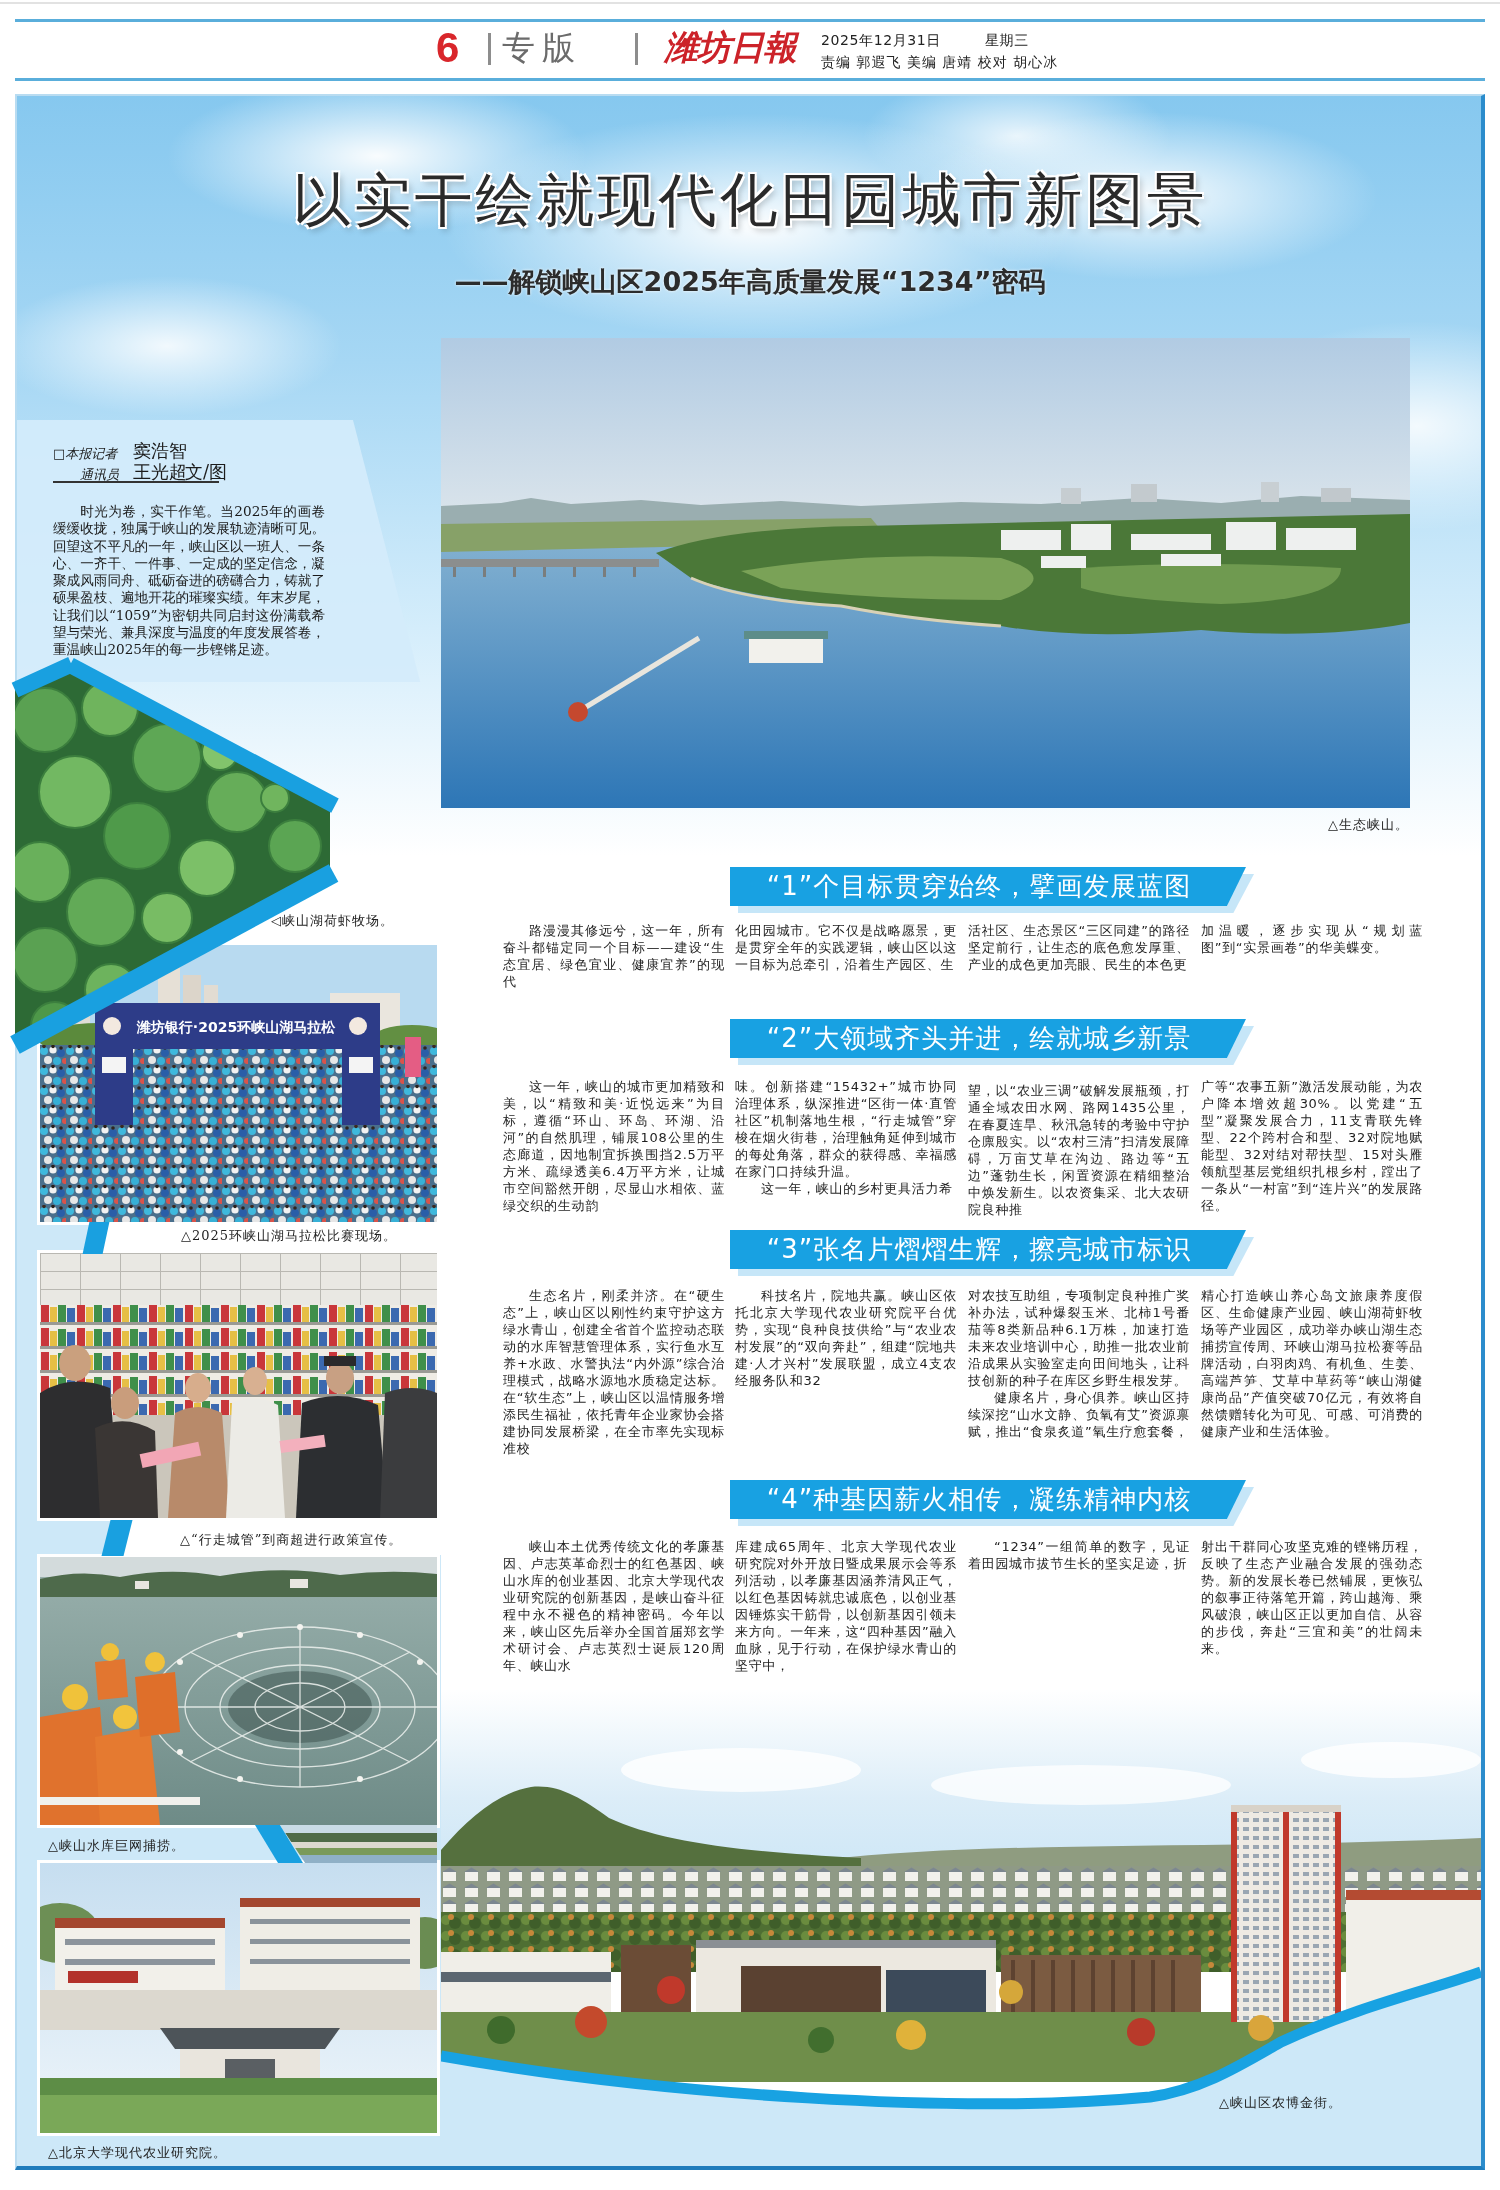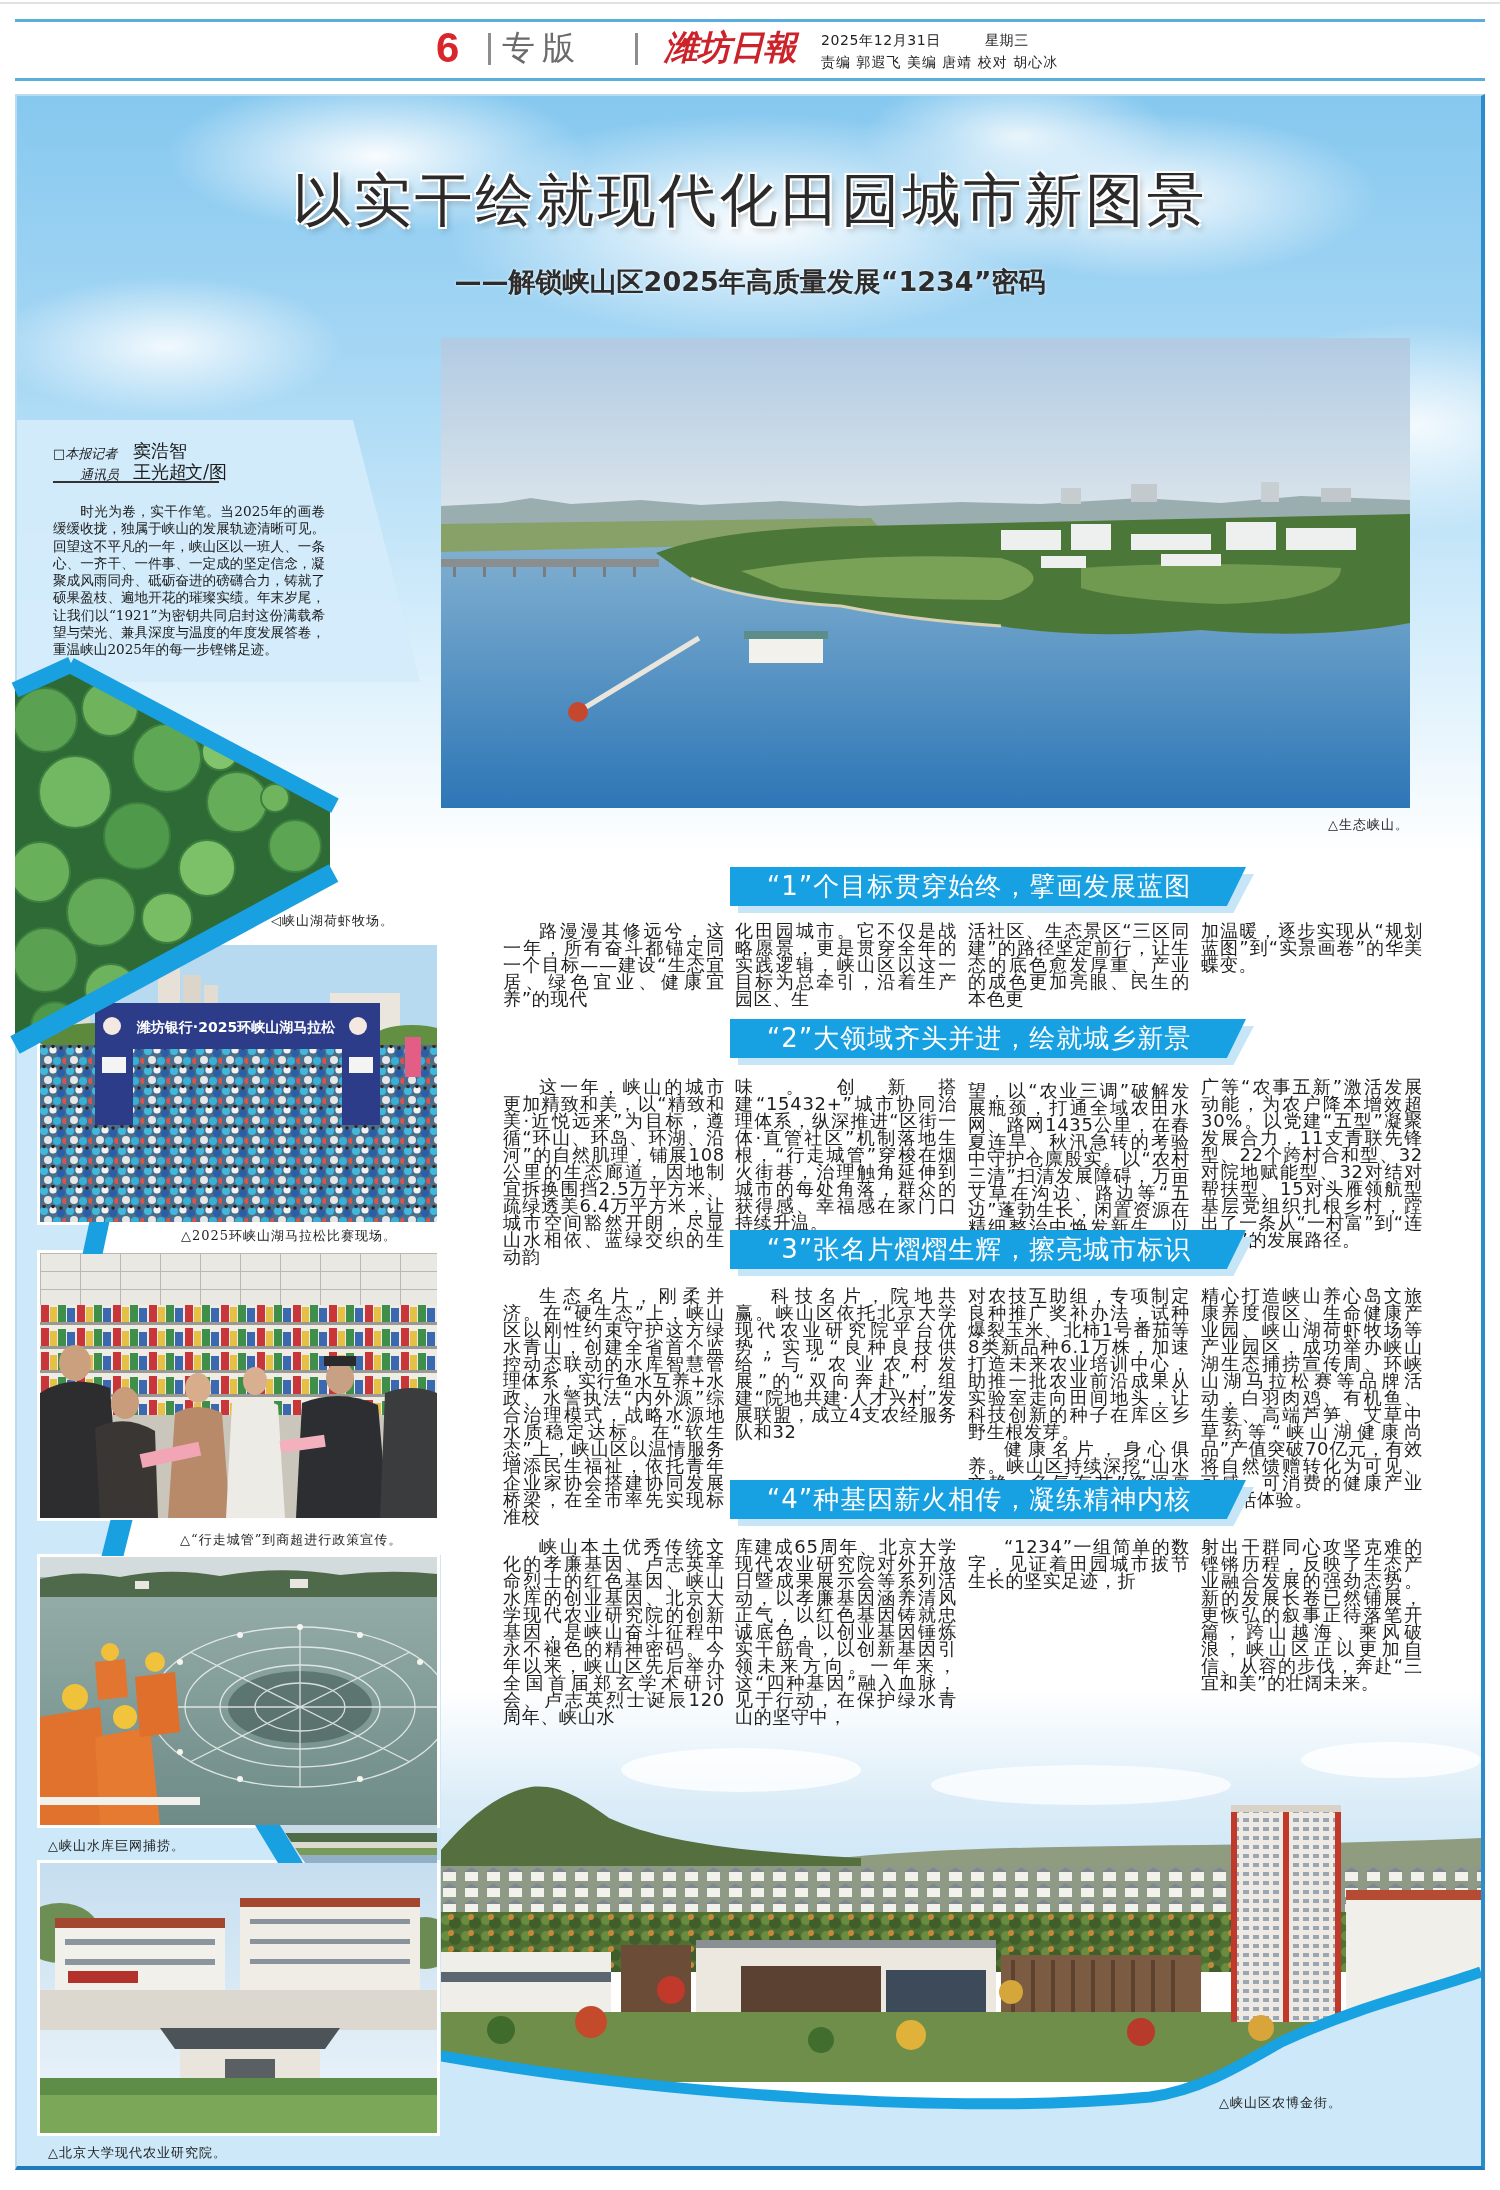--- a/index.html
+++ b/index.html
@@ -42,21 +42,21 @@
 
 .photo{position:absolute;overflow:hidden;z-index:3;}
 .photo svg{display:block;}
 .framed{box-shadow:0 0 0 3px #fff;}
 .cap{position:absolute;font-family:"DejaVu Serif",serif;font-size:13px;line-height:16px;color:#1d1d1d;z-index:6;white-space:nowrap;letter-spacing:1px;}
 .stripe{position:absolute;background:#19a0e0;transform-origin:0 50%;z-index:5;}
 
 .sec-head{position:absolute;left:730px;width:528px;height:38px;z-index:3;}
 .sec-head-shadow{position:absolute;left:8px;top:7px;width:516px;height:39px;background:#c6e6f8;clip-path:polygon(0 0,100% 0,96% 100%,0 100%);}
 .sec-head-bar{position:absolute;left:0;top:0;width:516px;height:39px;background:#18a1e2;clip-path:polygon(0 0,100% 0,96.3% 100%,0 100%);color:#fff;font-size:26px;line-height:39px;text-align:center;letter-spacing:1px;padding-right:18px;white-space:nowrap;}
-.col{position:absolute;width:222px;font-size:18px;line-height:17px;letter-spacing:0.7px;text-align:justify;color:#1e1e1e;z-index:3;}
+.col{position:absolute;width:222px;font-size:13px;line-height:17px;letter-spacing:0.7px;text-align:justify;color:#1e1e1e;z-index:3;}
 .col p.ind{text-indent:2em;}
 </style>
 </head>
 <body>
 
 <div id="page">
 
   <header>
     <div class="hdr-top-rule"></div>
     <div class="hdr-rule" style="top:19px"></div>
@@ -83,21 +83,21 @@
   <div class="by" style="left:53px;top:443px">
     <span class="by-lbl">□本报记者</span>
   </div>
   <div class="by by-name" style="left:133px;top:443px">窦浩智</div>
   <div class="by" style="left:80px;top:464px">
     <span class="by-lbl">通讯员</span>
   </div>
   <div class="by by-name" style="left:133px;top:464px">王光超</div>
   <div class="by by-name" style="left:185px;top:464px">文/图</div>
   <div class="by-rule"></div>
-  <p class="intro">时光为卷，实干作笔。当2025年的画卷缓缓收拢，独属于峡山的发展轨迹清晰可见。回望这不平凡的一年，峡山区以一班人、一条心、一齐干、一件事、一定成的坚定信念，凝聚成风雨同舟、砥砺奋进的磅礴合力，铸就了硕果盈枝、遍地开花的璀璨实绩。年末岁尾，让我们以“1921”为密钥共同启封这份满载希望与荣光、兼具深度与温度的年度发展答卷，重温峡山2025年的每一步铿锵足迹。</p>
+  <p class="intro">时光为卷，实干作笔。当2025年的画卷缓缓收拢，独属于峡山的发展轨迹清晰可见。回望这不平凡的一年，峡山区以一班人、一条心、一齐干、一件事、一定成的坚定信念，凝聚成风雨同舟、砥砺奋进的磅礴合力，铸就了硕果盈枝、遍地开花的璀璨实绩。年末岁尾，让我们以“1059”为密钥共同启封这份满载希望与荣光、兼具深度与温度的年度发展答卷，重温峡山2025年的每一步铿锵足迹。</p>
 
   <div class="photo" style="left:441px;top:338px;width:969px;height:470px">
     <svg width="969" height="470" viewBox="0 0 969 470">
       <defs>
         <linearGradient id="hSky" x1="0" y1="0" x2="0" y2="1">
             <stop offset="0" stop-color="#b1cbe3"></stop>
             <stop offset="1" stop-color="#dfe7ec"></stop>
           </linearGradient>
         <linearGradient id="hWater" x1="0" y1="0" x2="0" y2="1">
             <stop offset="0" stop-color="#86b3d2"></stop>

